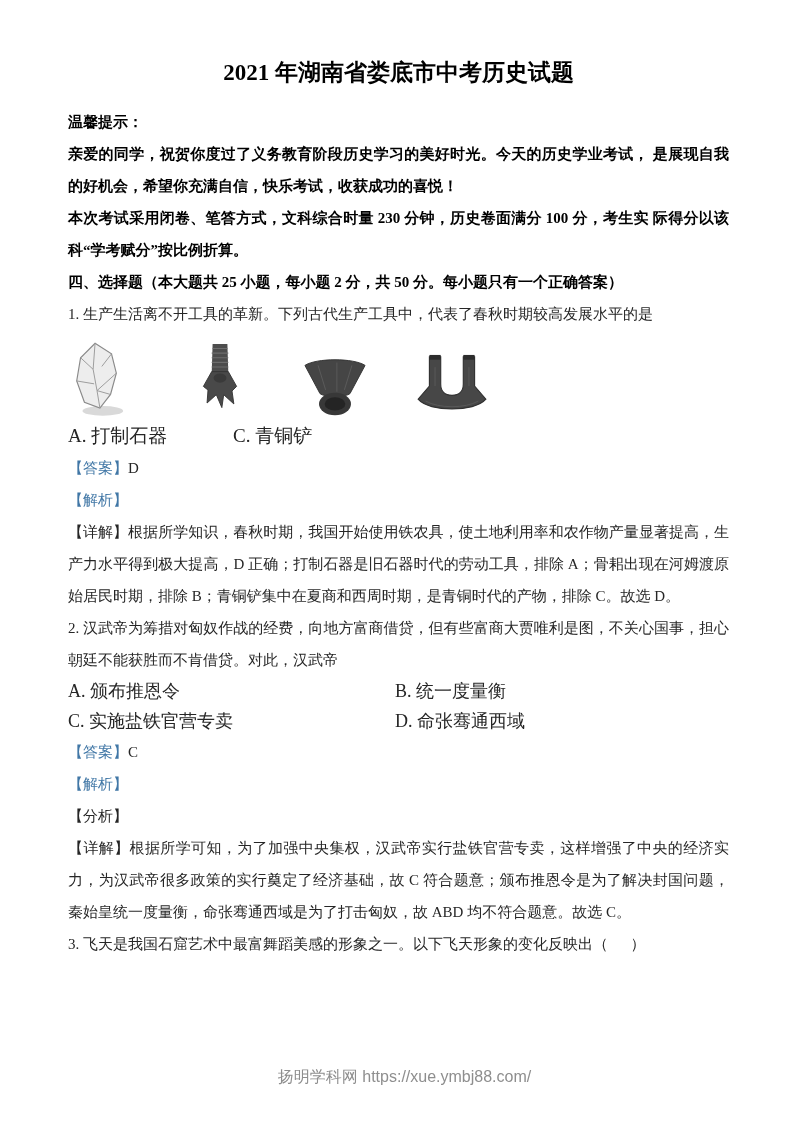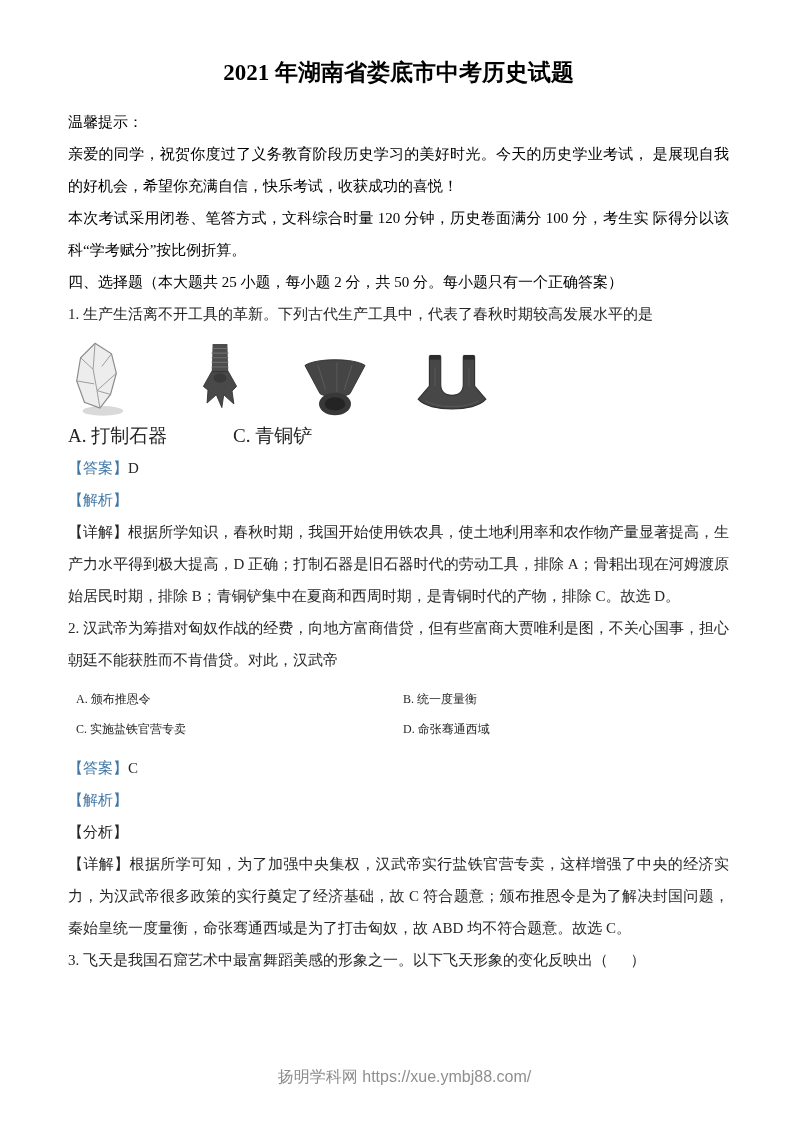--- a/index.html
+++ b/index.html
@@ -21,21 +21,21 @@
     margin:0 0 16px 0;
     line-height:34px;
   }
   p.line {
     margin:0;
     font-size:15px;
     line-height:32px;
     text-align:justify;
     white-space:pre-wrap;
   }
-  .bold { font-weight:normal; color:#000; }
+  .bold { font-weight:bold; color:#000; }
   .blue { color:#4177A6; }
 
   .figures-row {
     display:flex;
     align-items:flex-end;
     height:82px;
     margin:6px 0 2px 0;
   }
   .fig { display:block; }
   .fig-a { margin-left:0; }
@@ -46,23 +46,23 @@
   .options-4 {
     display:grid;
     grid-template-columns:165px 165px 164px 1fr;
     font-size:19px;
     line-height:32px;
     margin:2px 0 0 0;
   }
   .options-2 {
     display:grid;
     grid-template-columns:327px 1fr;
-    font-size:12px;
+    font-size:18px;
     line-height:30px;
-    margin:8px;
+    margin:0;
   }
   .opt { white-space:pre-wrap; }
 
   .footer-bar {
     position:absolute;
     left:16px; right:0;
     bottom:34px;
     text-align:center;
     font-family:"Liberation Sans","DejaVu Sans",sans-serif;
     font-size:16px;
@@ -72,21 +72,21 @@
 </style>
 </head>
 <body>
 
 <div class="page">
 
   <h1 class="doc-title">2021 年湖南省娄底市中考历史试题</h1>
 
   <p class="line bold">温馨提示：</p>
   <p class="line bold">亲爱的同学，祝贺你度过了义务教育阶段历史学习的美好时光。今天的历史学业考试， 是展现自我的好机会，希望你充满自信，快乐考试，收获成功的喜悦！</p>
-  <p class="line bold">本次考试采用闭卷、笔答方式，文科综合时量 120 分钟，历史卷面满分 100 分，考生实 际得分以该科“学考赋分”按比例折算。</p>
+  <p class="line bold">本次考试采用闭卷、笔答方式，文科综合时量 230 分钟，历史卷面满分 100 分，考生实 际得分以该科“学考赋分”按比例折算。</p>
 
   <p class="line bold">四、选择题（本大题共 25 小题，每小题 2 分，共 50 分。每小题只有一个正确答案）</p>
 
   <p class="line">1. 生产生活离不开工具的革新。下列古代生产工具中，代表了春秋时期较高发展水平的是</p>
 
   <div class="figures-row">
     <svg class="fig fig-a" width="58" height="78" viewBox="0 0 60 80">
       <ellipse cx="36" cy="73" rx="21" ry="5" fill="#d9d9d9"></ellipse>
       <path d="M28,3 L45,14 L50,34 L44,56 L33,70 L17,64 L9,42 L13,18 Z" fill="#ededed" stroke="#8a8a8a" stroke-width="1.2"></path>
       <path d="M28,3 L26,30 L30,52 L33,70 M13,18 L26,30 M50,34 L30,52 M9,42 L27,45 M45,14 L35,27 M44,56 L30,52" fill="none" stroke="#9a9a9a" stroke-width="1"></path>

